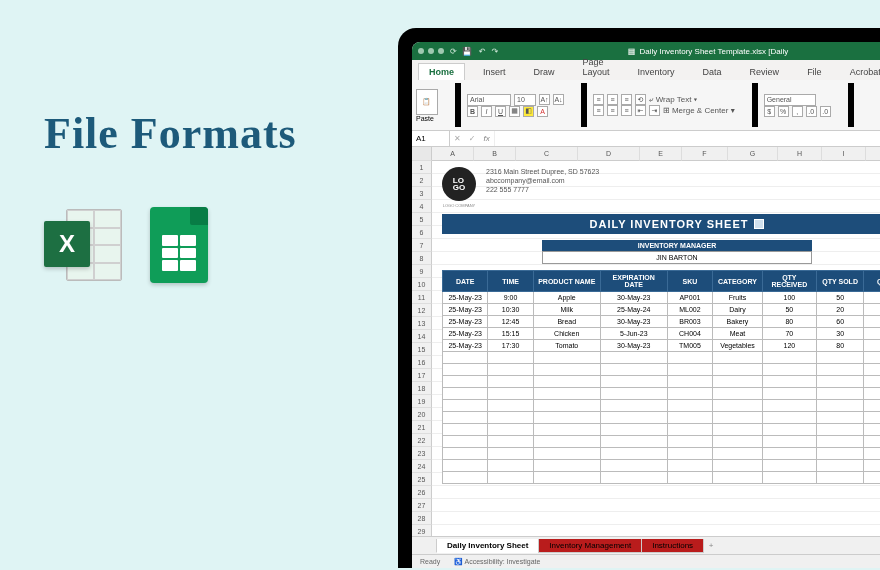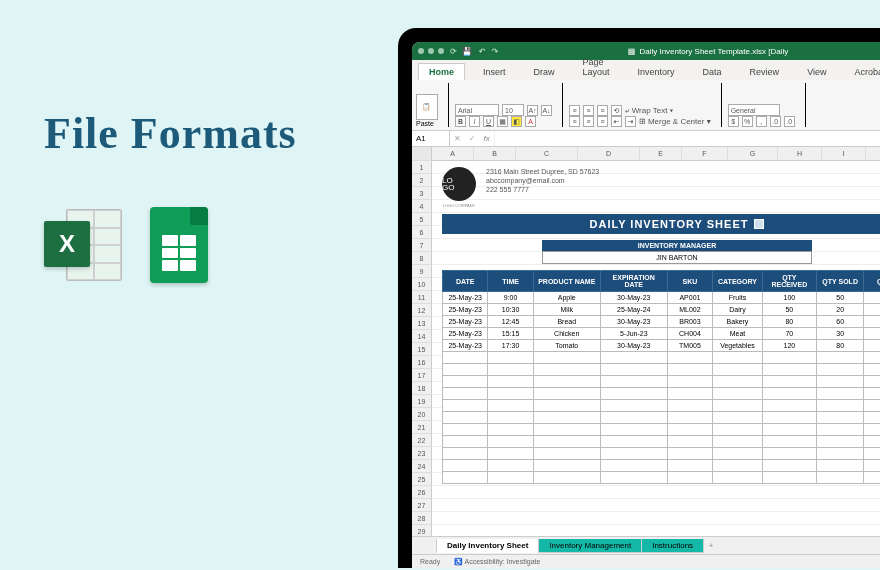--- a/index.html
+++ b/index.html
@@ -20,53 +20,53 @@
 .screen{width:100%;height:100%;background:#fff;border-radius:8px 0 0 0;overflow:hidden;display:flex;flex-direction:column}
 .titlebar{height:18px;background:#1a7040;display:flex;align-items:center;padding:0 6px;gap:6px;font-size:8px;color:#cfe8d9}
 .tb-dots{display:flex;gap:4px}
 .tb-dot{width:6px;height:6px;border-radius:50%;background:#9fc9b0}
 .tb-title{margin:0 auto;display:flex;align-items:center;gap:4px;font-size:8px;color:#fff}
 .ribbon{background:#f3f2f1;border-bottom:1px solid #ccc}
 .tabs{height:20px;display:flex;align-items:flex-end;padding-left:6px;gap:8px;font-size:9px;color:#444;background:#f3f2f1}
 .tab{padding:3px 10px;cursor:pointer}
 .tab.active{background:#fff;border:1px solid #ccc;border-bottom:none;font-weight:bold;color:#1a7040}
 .ribbon-body{height:50px;background:#f6f6f6;display:flex;padding:3px 4px;gap:6px}
-.rgroup{display:flex;flex-direction:column;justify-content:flex-end;border-right:1px solid #000000;padding-right:10px}
+.rgroup{display:flex;flex-direction:column;justify-content:center;border-right:6px solid #000000;padding-right:17px}
 .rrow{display:flex;gap:3px;align-items:center;font-size:8px;color:#555}
 .font-sel{width:44px;height:12px;background:#fff;border:1px solid #aaa;font-size:7px;padding:0 2px;display:flex;align-items:center}
 .sz-sel{width:22px;height:12px;background:#fff;border:1px solid #aaa;font-size:7px;padding:0 2px;display:flex;align-items:center}
 .mini-icon{width:11px;height:11px;border:1px solid #aaa;display:flex;align-items:center;justify-content:center;font-size:7px;background:#fff}
 .fxbar{height:16px;border-bottom:1px solid #ccc;display:flex;align-items:center;font-size:8px;background:#fff}
 .cellref{width:38px;border-right:1px solid #ccc;padding:0 4px;height:100%;display:flex;align-items:center}
 .fx{padding:0 4px;color:#888;font-style:italic}
 .sheet{flex:1;display:flex;background:#fff;overflow:hidden}
 .rownums{width:20px;background:#f0f0f0;font-size:7px;color:#555}
 .rownum{height:13px;border-bottom:1px solid #ddd;border-right:1px solid #ccc;display:flex;align-items:center;justify-content:center}
 .grid{flex:1;position:relative}
 .colheads{height:14px;display:flex;background:#f0f0f0;position:absolute;top:0;left:0;right:0}
 .colhead{border-right:1px solid #ddd;border-bottom:1px solid #ccc;font-size:7px;color:#555;display:flex;align-items:center;justify-content:center}
 .content{position:absolute;top:14px;left:0;right:0;padding:6px 6px 0 10px}
 .company{display:flex;gap:10px;align-items:flex-start;margin-bottom:6px}
-.logo{width:34px;height:34px;border-radius:50%;background:#222;color:#fff;display:flex;flex-direction:column;justify-content:center;font-size:8px;font-weight:normal;line-height:1}
+.logo{width:34px;height:34px;border-radius:50%;background:#222;color:#fff;display:flex;flex-direction:column;align-items:center;justify-content:center;font-size:8px;font-weight:bold;line-height:1}
 .logo-sub{font-size:4px;color:#888;margin-top:2px;text-align:center}
 .cinfo{font-size:7px;color:#555;line-height:1.3}
 .cname{font-family:Georgia,serif;font-size:15px;font-weight:bold;color:#1d5a7a}
 .sheet-title{background:#1d4d7a;color:#fff;text-align:center;padding:4px;font-size:11px;font-weight:bold;letter-spacing:1px;display:flex;align-items:center;justify-content:center;gap:6px;margin-bottom:6px}
 .sheet-title-icon{width:10px;height:10px;background:#cfe0ee;border:1px solid #fff}
 .mgr{width:270px;margin:0 auto 6px;font-size:7px}
 .mgr-h{background:#1d4d7a;color:#fff;text-align:center;padding:2px;font-weight:bold}
 .mgr-v{border:1px solid #999;text-align:center;padding:2px;background:#fff}
 table{width:100%;border-collapse:collapse;font-size:7px}
 th{background:#1d4d7a;color:#fff;padding:3px 2px;border:1px solid #3a6a96;font-weight:bold}
 td{border:1px solid #bbb;padding:2px;text-align:center;background:#fff}
 .emptyrow td{height:12px}
 .gridlines{position:absolute;top:14px;left:0;right:0;bottom:0;pointer-events:none}
 .gl-row{height:13px;border-bottom:1px solid #eee}
 .sheettabs{height:18px;background:#f0f0f0;border-top:1px solid #ccc;display:flex;align-items:center;padding-left:24px;font-size:8px}
-.stab{padding:2px 10px;border:1px solid #ccc;border-top:none;background:#14b8a6;margin-right:-1px}
+.stab{padding:2px 10px;border:1px solid #ccc;border-top:none;background:#b91c1c;margin-right:-1px}
 .stab.active{background:#fff;font-weight:bold;border-bottom:1px solid #fff}
 .stab-plus{width:16px;text-align:center;color:#888}
 .statusbar{height:14px;background:#f0f0f0;border-top:1px solid #ccc;display:flex;align-items:center;padding:0 8px;font-size:7px;color:#666;gap:14px}
 </style>
 </head>
 <body>
 
 <div class="left">
   <div class="title">File Formats</div>
   <div class="icons">
@@ -118,21 +118,21 @@
 
     <div class="ribbon">
       <div class="tabs">
         <div class="tab active">Home</div>
         <div class="tab">Insert</div>
         <div class="tab">Draw</div>
         <div class="tab">Page Layout</div>
         <div class="tab">Inventory</div>
         <div class="tab">Data</div>
         <div class="tab">Review</div>
-        <div class="tab">View</div>
+        <div class="tab">File</div>
         <div class="tab">Acrobat</div>
         <div class="tab">♀ <span>Tell me</span></div>
       </div>
       <div class="ribbon-body">
         <div class="rgroup">
           <div class="mini-icon" style="width:22px;height:26px">📋</div>
           <div style="font-size:7px">Paste</div>
         </div>
         <div class="rgroup">
           <div class="rrow">

